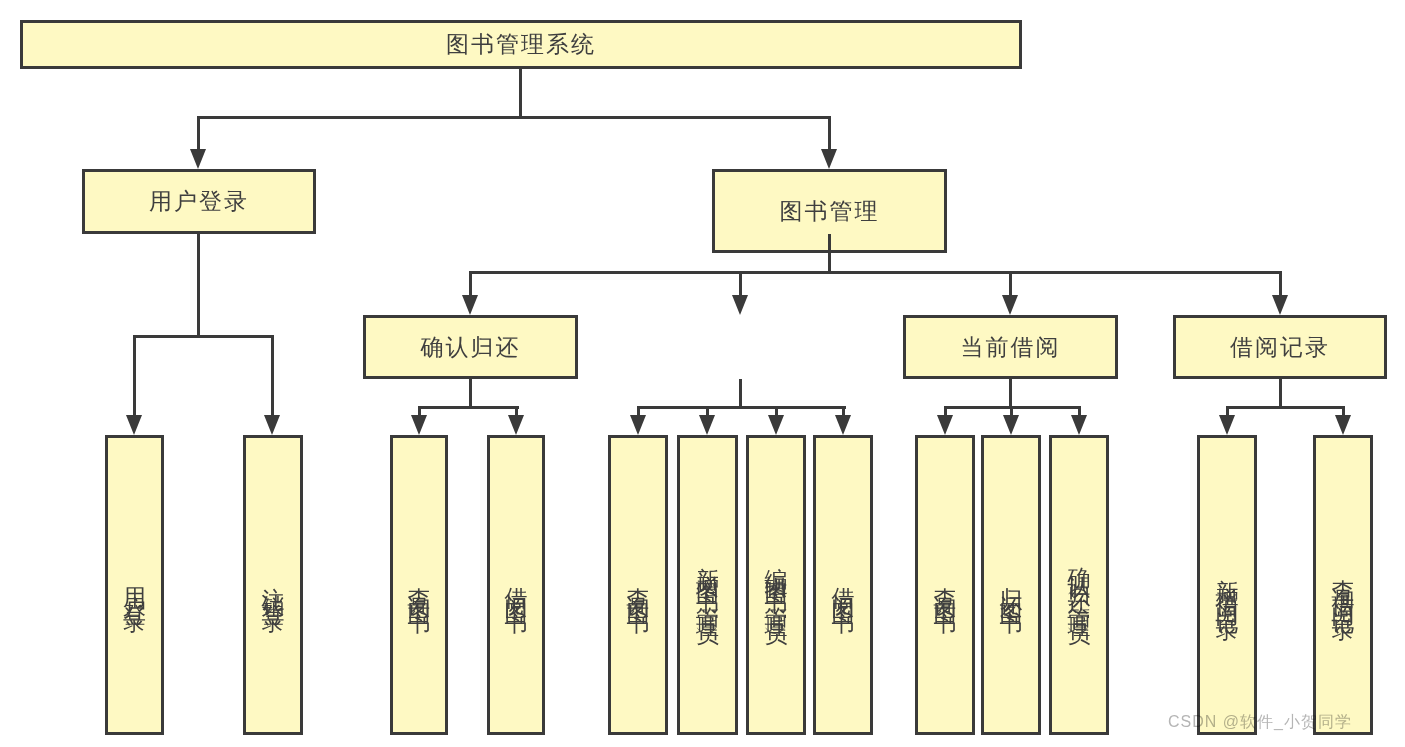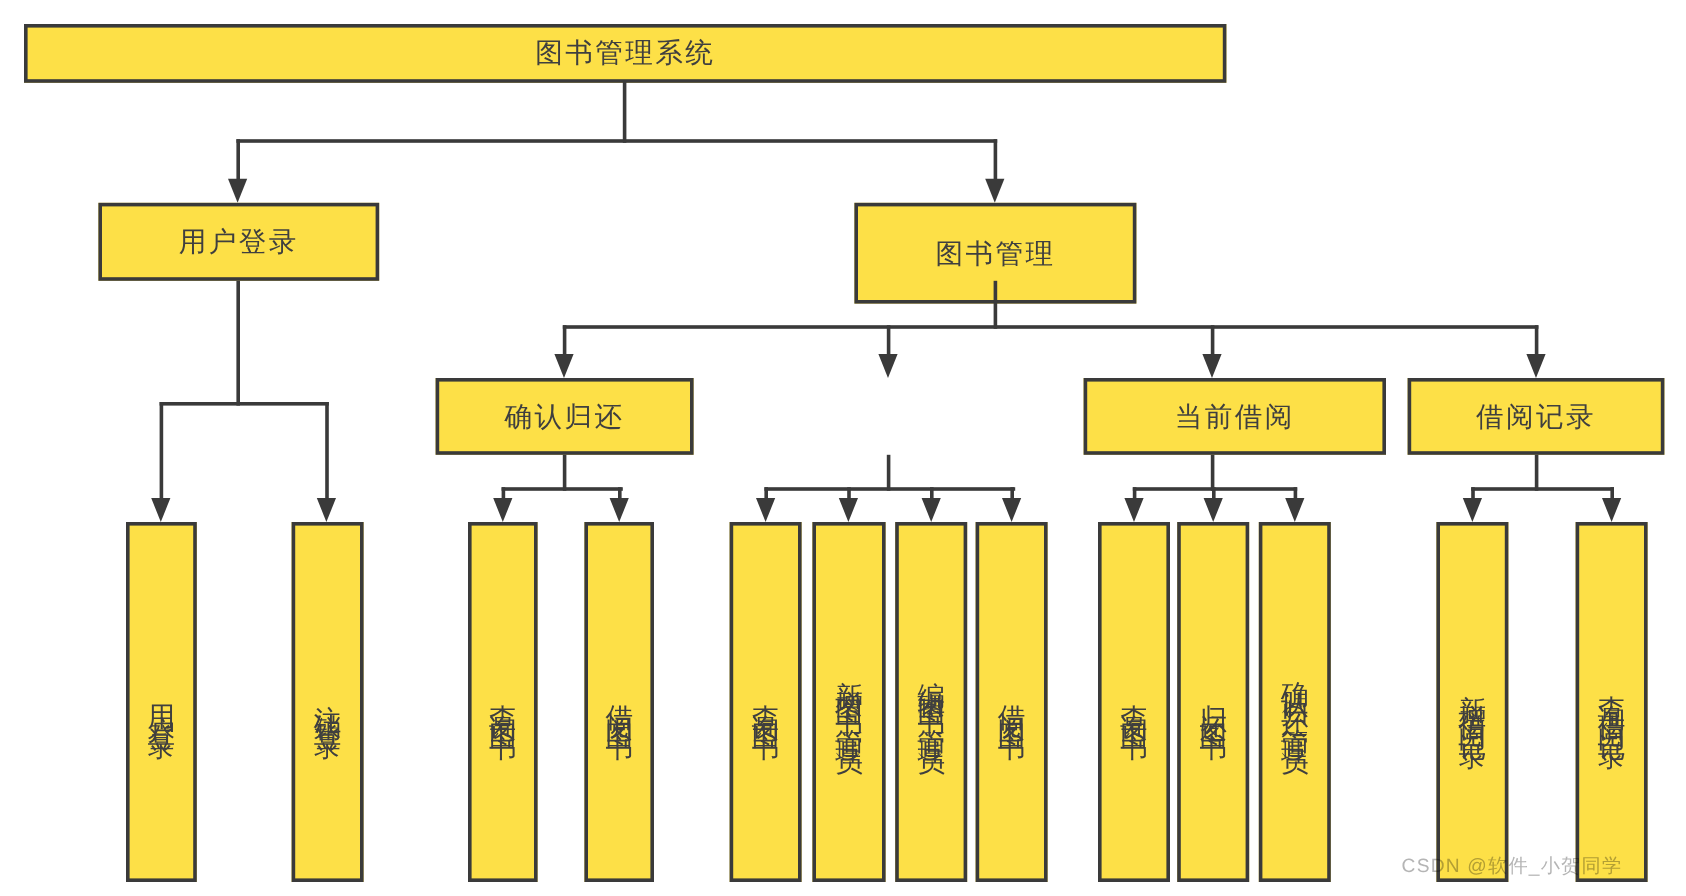--- a/index.html
+++ b/index.html
@@ -7,21 +7,21 @@
     position:relative;
     width:1405px;height:747px;
     background:#ffffff;
     overflow:hidden;
     font-family:"Liberation Sans","DejaVu Sans",sans-serif;
   }
   .box,.vbox{
     position:absolute;
     box-sizing:border-box;
     border:3px solid #3a3a3a;
-    background:#fde047;
+    background:#fef9c3;
     color:#3f3f3f;
     display:flex;
     align-items:center;
     justify-content:center;
     font-size:23px;
     line-height:1;
   }
   .box{letter-spacing:2px;}
   .vbox{
     writing-mode:vertical-rl;
@@ -76,21 +76,21 @@
   <div class="vline" style="left:469px;top:271px;height:26px"></div>
   <div class="tri" style="left:462px;top:295px"></div>
   <div class="vline" style="left:739px;top:271px;height:26px"></div>
   <div class="tri" style="left:732px;top:295px"></div>
   <div class="vline" style="left:1009px;top:271px;height:26px"></div>
   <div class="tri" style="left:1002px;top:295px"></div>
   <div class="vline" style="left:1279px;top:271px;height:26px"></div>
   <div class="tri" style="left:1272px;top:295px"></div>
 
   <div class="box" style="left:363px;top:315px;width:215px;height:64px">确认归还</div>
-  <div class="box" style="left:903px;top:315px;width:252px;height:64px">当前借阅</div>
+  <div class="box" style="left:903px;top:315px;width:215px;height:64px">当前借阅</div>
   <div class="box" style="left:1173px;top:315px;width:214px;height:64px">借阅记录</div>
 
   <div class="vline" style="left:469px;top:379px;height:30px"></div>
   <div class="hline" style="left:418px;top:406px;width:101px"></div>
   <div class="vline" style="left:418px;top:406px;height:11px"></div>
   <div class="tri" style="left:411px;top:415px"></div>
   <div class="vline" style="left:515px;top:406px;height:11px"></div>
   <div class="tri" style="left:508px;top:415px"></div>
 
   <div class="vline" style="left:739px;top:379px;height:30px"></div>

